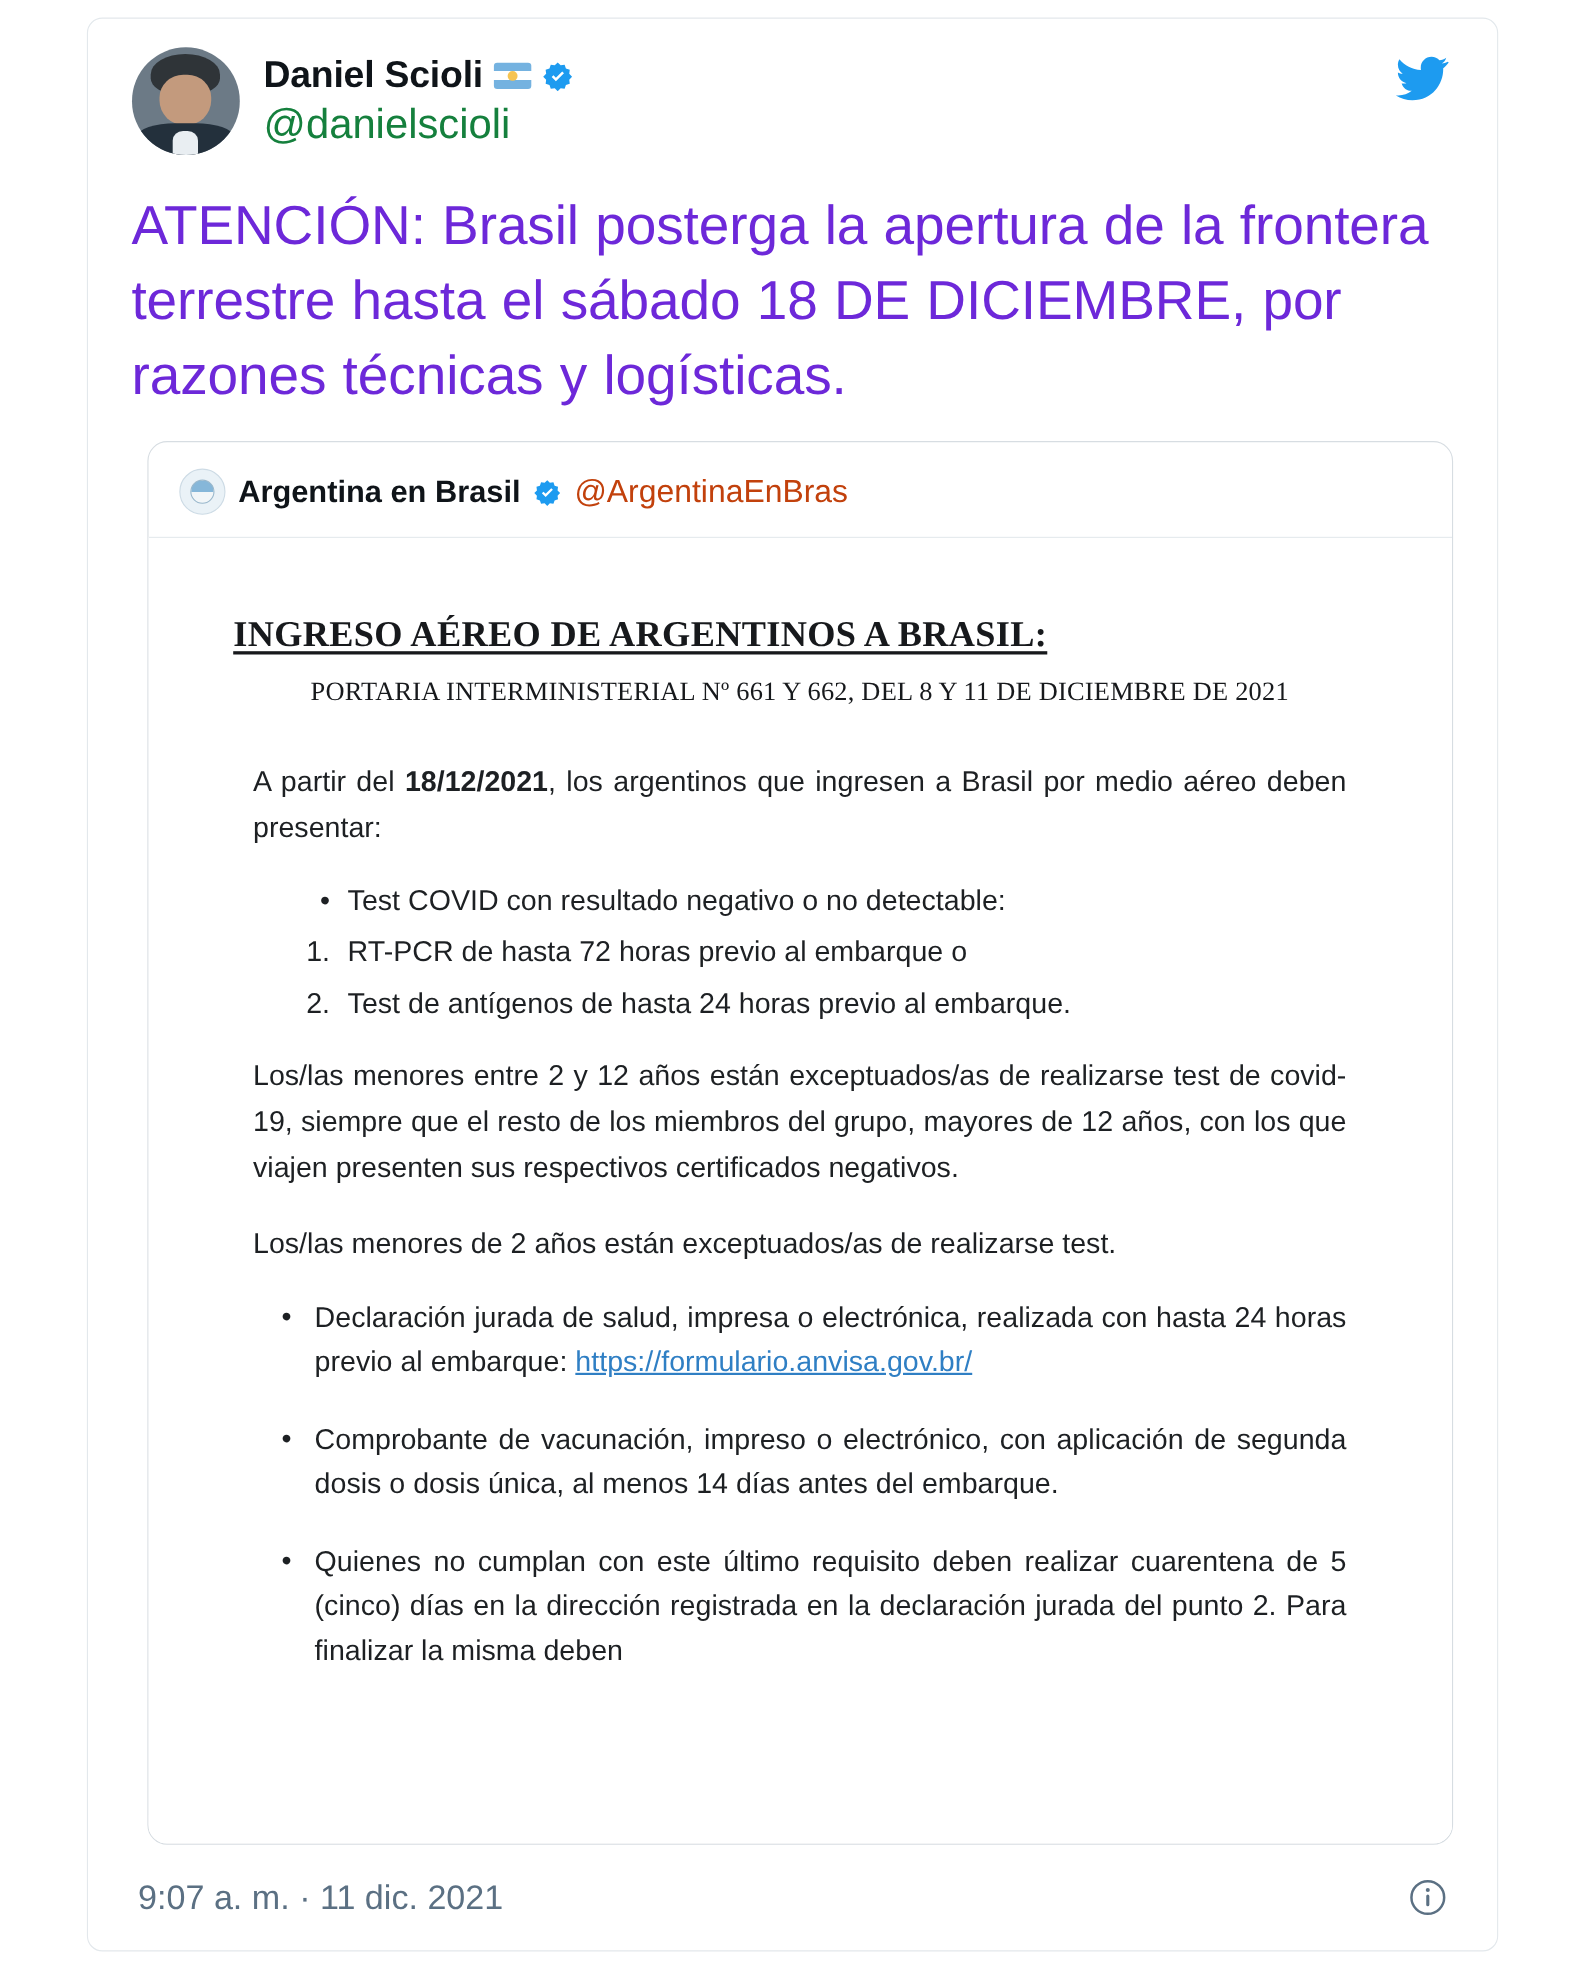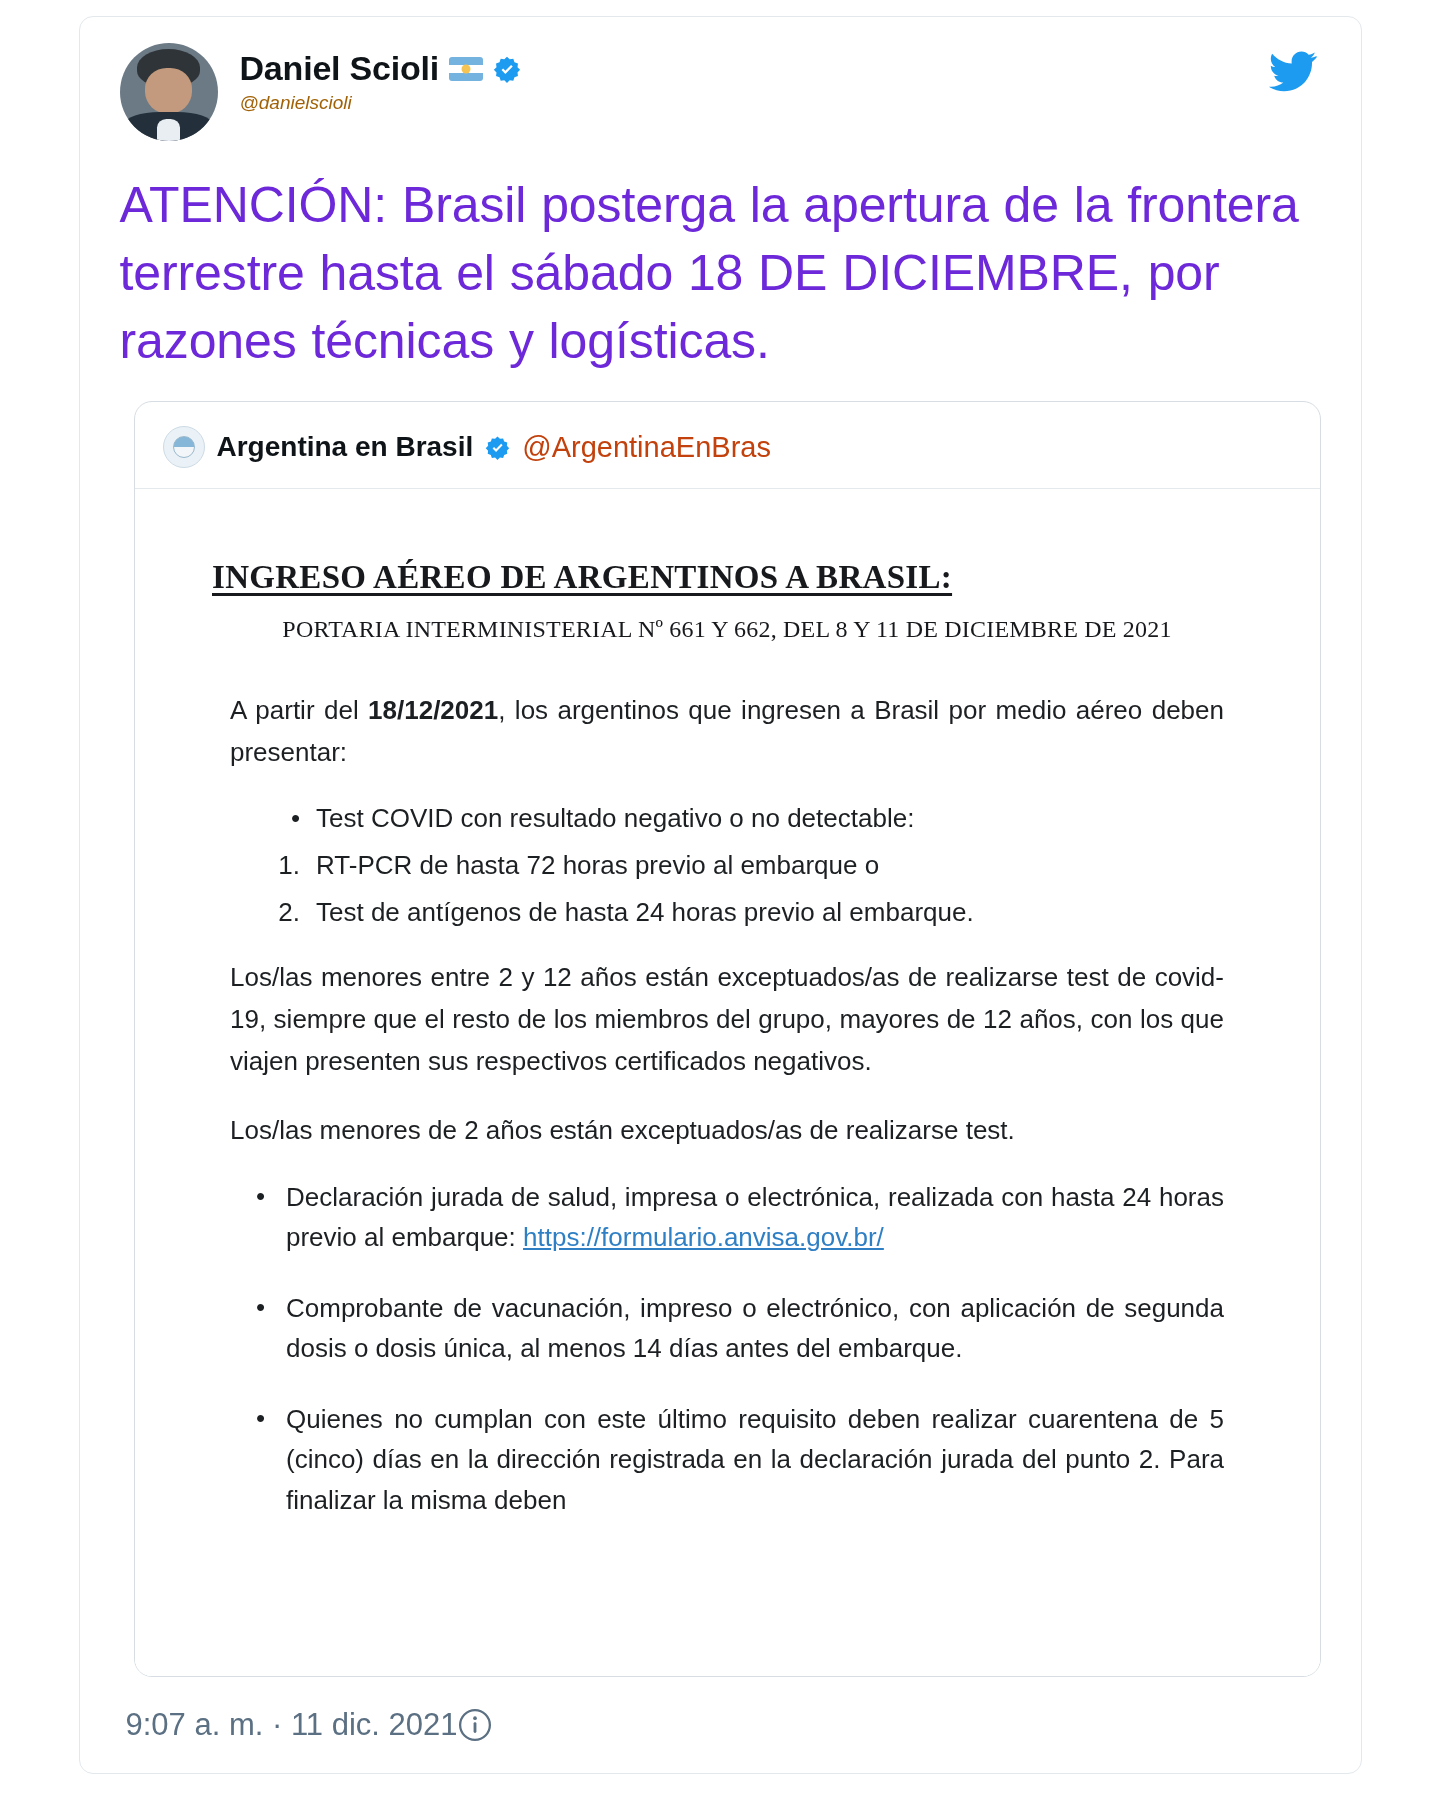--- a/index.html
+++ b/index.html
@@ -92,24 +92,23 @@
     transform: translate(-50%,-50%);
     width: 9px; height: 9px;
     border-radius: 50%;
     background: #f6c453;
   }
   .verified {
     width: 28px; height: 28px;
     flex: 0 0 28px;
   }
   .handle {
-    font-size: 19px;
-    color: #a16207;
+    font-size: 38px;
+    color: #15803d;
     margin-top: 4px;
-    font-style: italic;
   }
   .bird {
     position: absolute;
     right: 0; top: 4px;
     width: 56px; height: 48px;
   }
   
   .tweet-text {
     margin-top: 30px;
     font-size: 50px;
@@ -235,21 +234,21 @@
     position: absolute;
     left: 0; right: 0; bottom: 0;
     height: 26px;
     background: #ffffff;
   }
   
   .tw-footer {
     margin-top: 30px;
     display: flex;
     align-items: center;
-    justify-content: flex-start;
+    justify-content: space-between;
     padding: 0 6px;
   }
   .timestamp {
     font-size: 31px;
     color: #5b7083;
   }
   .info-icon {
     width: 34px; height: 34px;
   }
 </style>

